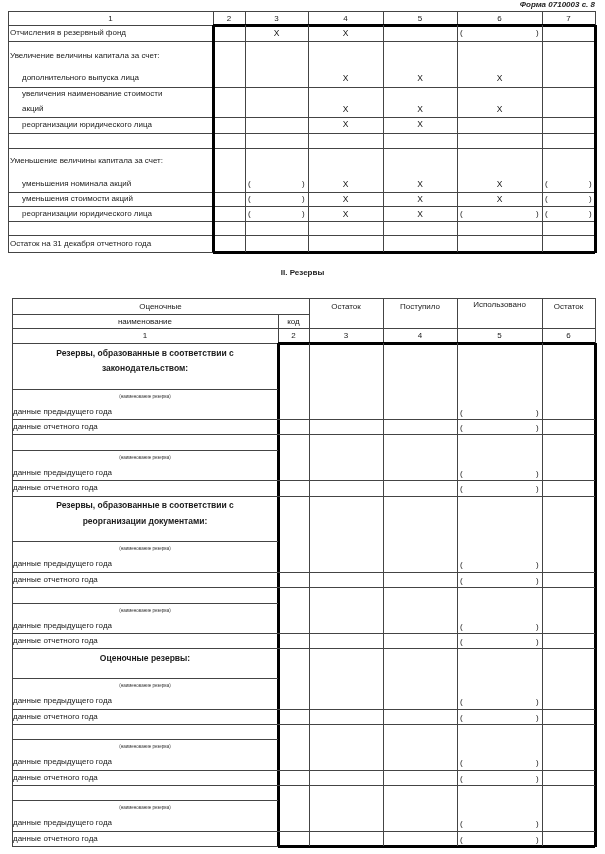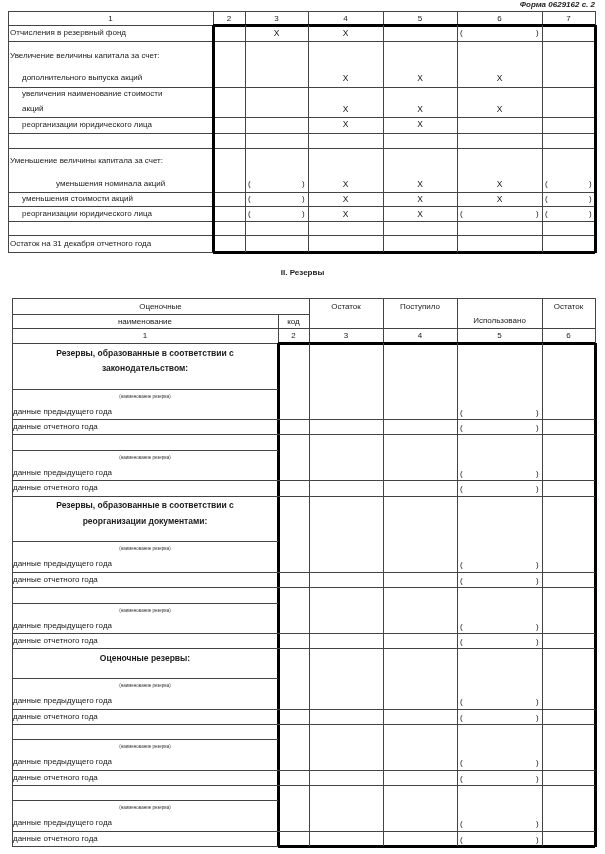--- a/index.html
+++ b/index.html
@@ -15,21 +15,21 @@
   .txt { position: absolute; font-size: 8px; line-height: 10px; white-space: nowrap; color: #1a1a1a; }
   .ctr { text-align: center; }
   .bold { font-weight: bold; font-size: 8.5px; }
   .tiny { font-size: 4.5px; color: #333; }
   .paren { position: absolute; font-size: 8px; line-height: 10px; color: #1a1a1a; }
   .x-mark { position: absolute; font-size: 8.5px; line-height: 10px; text-align: center; color: #1a1a1a; }
 </style>
 </head>
 <body>
 
-<div class="form-label">Форма 0629162 с. 2</div>
+<div class="form-label">Форма 0710003 с. 8</div>
 
 <div id="capital-table">
     <div class="hl" style="left: 8px; width: 587px; top: 11px;"></div>
     <div class="hl" style="left: 8px; width: 587px; top: 25px;"></div>
     <div class="vl" style="left: 8px; top: 11px; height: 14px;"></div>
     <div class="vl" style="left: 213px; top: 11px; height: 14px;"></div>
     <div class="vl" style="left: 245px; top: 11px; height: 14px;"></div>
     <div class="vl" style="left: 308px; top: 11px; height: 14px;"></div>
     <div class="vl" style="left: 383px; top: 11px; height: 14px;"></div>
     <div class="vl" style="left: 457px; top: 11px; height: 14px;"></div>
@@ -64,21 +64,21 @@
     <div class="vl" style="left: 542px; top: 25px; height: 227px;"></div>
     <div class="txt " style="left: 10px; top: 28px; width: auto;">Отчисления в резервный фонд</div>
     <div class="abs" style="left: 215px; top: 27px; width: 28px; height: 12px;"></div>
     <div class="x-mark" style="left: 245px; width: 63px; top: 28px;">X</div>
     <div class="x-mark" style="left: 308px; width: 75px; top: 28px;">X</div>
     <div class="abs" style="left: 385px; top: 27px; width: 70px; height: 12px;"></div>
     <div class="paren" style="left: 460px; top: 28px;">(</div>
     <div class="paren" style="left: 536px; top: 28px;">)</div>
     <div class="abs" style="left: 544px; top: 27px; width: 49px; height: 12px;"></div>
     <div class="txt " style="left: 10px; top: 51px; width: auto;">Увеличение величины капитала за счет:</div>
-    <div class="txt " style="left: 22px; top: 73px; width: auto;">дополнительного выпуска акций</div>
+    <div class="txt " style="left: 22px; top: 73px; width: auto;">дополнительного выпуска лица</div>
     <div class="abs" style="left: 215px; top: 72px; width: 28px; height: 12px;"></div>
     <div class="abs" style="left: 247px; top: 72px; width: 59px; height: 12px;"></div>
     <div class="x-mark" style="left: 308px; width: 75px; top: 73px;">X</div>
     <div class="x-mark" style="left: 383px; width: 74px; top: 73px;">X</div>
     <div class="x-mark" style="left: 457px; width: 85px; top: 73px;">X</div>
     <div class="abs" style="left: 544px; top: 72px; width: 49px; height: 12px;"></div>
     <div class="txt " style="left: 22px; top: 89px; width: auto;">увеличения наименование стоимости</div>
     <div class="txt " style="left: 22px; top: 104px; width: auto;">акций</div>
     <div class="abs" style="left: 215px; top: 103px; width: 28px; height: 12px;"></div>
     <div class="abs" style="left: 247px; top: 103px; width: 59px; height: 12px;"></div>
@@ -87,21 +87,21 @@
     <div class="x-mark" style="left: 457px; width: 85px; top: 104px;">X</div>
     <div class="abs" style="left: 544px; top: 103px; width: 49px; height: 12px;"></div>
     <div class="txt " style="left: 22px; top: 120px; width: auto;">реорганизации юридического лица</div>
     <div class="abs" style="left: 215px; top: 118px; width: 28px; height: 12px;"></div>
     <div class="abs" style="left: 247px; top: 118px; width: 59px; height: 12px;"></div>
     <div class="x-mark" style="left: 308px; width: 75px; top: 119px;">X</div>
     <div class="x-mark" style="left: 383px; width: 74px; top: 119px;">X</div>
     <div class="abs" style="left: 459px; top: 118px; width: 81px; height: 12px;"></div>
     <div class="abs" style="left: 544px; top: 118px; width: 49px; height: 12px;"></div>
     <div class="txt " style="left: 10px; top: 156px; width: auto;">Уменьшение величины капитала за счет:</div>
-    <div class="txt " style="left: 22px; top: 179px; width: auto; margin-left: 34px;">уменьшения номинала акций</div>
+    <div class="txt " style="left: 22px; top: 179px; width: auto;">уменьшения номинала акций</div>
     <div class="abs" style="left: 215px; top: 178px; width: 28px; height: 12px;"></div>
     <div class="paren" style="left: 248px; top: 179px;">(</div>
     <div class="paren" style="left: 302px; top: 179px;">)</div>
     <div class="x-mark" style="left: 308px; width: 75px; top: 179px;">X</div>
     <div class="x-mark" style="left: 383px; width: 74px; top: 179px;">X</div>
     <div class="x-mark" style="left: 457px; width: 85px; top: 179px;">X</div>
     <div class="paren" style="left: 545px; top: 179px;">(</div>
     <div class="paren" style="left: 589px; top: 179px;">)</div>
     <div class="txt " style="left: 22px; top: 194px; width: auto;">уменьшения стоимости акций</div>
     <div class="abs" style="left: 215px; top: 193px; width: 28px; height: 12px;"></div>
@@ -143,21 +143,21 @@
     <div class="vl" style="left: 309px; top: 298px; height: 45px;"></div>
     <div class="vl" style="left: 383px; top: 298px; height: 45px;"></div>
     <div class="vl" style="left: 457px; top: 298px; height: 45px;"></div>
     <div class="vl" style="left: 542px; top: 298px; height: 45px;"></div>
     <div class="vl" style="left: 595px; top: 298px; height: 45px;"></div>
     <div class="txt ctr" style="left: 12px; top: 302px; width: 297px;">Оценочные</div>
     <div class="txt ctr" style="left: 12px; top: 317px; width: 266px;">наименование</div>
     <div class="txt ctr" style="left: 278px; top: 317px; width: 31px;">код</div>
     <div class="txt ctr" style="left: 309px; top: 302px; width: 74px;">Остаток</div>
     <div class="txt ctr" style="left: 383px; top: 302px; width: 74px;">Поступило</div>
-    <div class="txt ctr" style="left: 457px; top: 316px; width: 85px;">Использовано</div>
+    <div class="txt ctr" style="left: 457px; top: 300px; width: 85px;">Использовано</div>
     <div class="txt ctr" style="left: 542px; top: 302px; width: 53px;">Остаток</div>
     <div class="txt ctr" style="left: 12px; top: 331px; width: 266px;">1</div>
     <div class="txt ctr" style="left: 278px; top: 331px; width: 31px;">2</div>
     <div class="txt ctr" style="left: 309px; top: 331px; width: 74px;">3</div>
     <div class="txt ctr" style="left: 383px; top: 331px; width: 74px;">4</div>
     <div class="txt ctr" style="left: 457px; top: 331px; width: 85px;">5</div>
     <div class="txt ctr" style="left: 542px; top: 331px; width: 53px;">6</div>
     <div class="hl thick-h" style="left: 278px; width: 317px; top: 342px;"></div>
     <div class="hl thick-h" style="left: 278px; width: 317px; top: 845px;"></div>
     <div class="vl thick-v" style="left: 277px; top: 343px; height: 504px;"></div>

